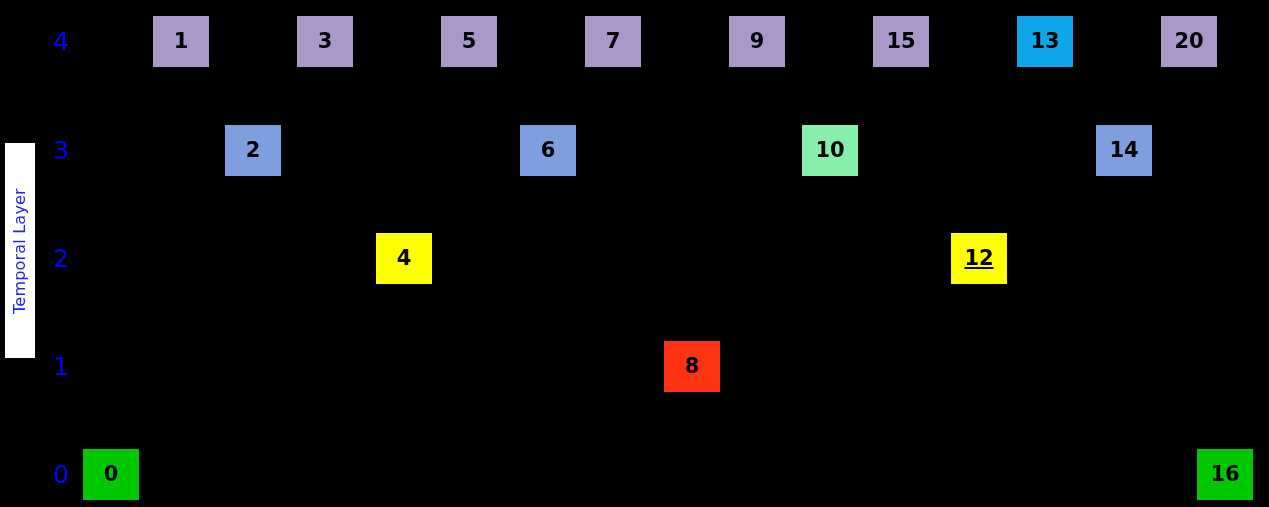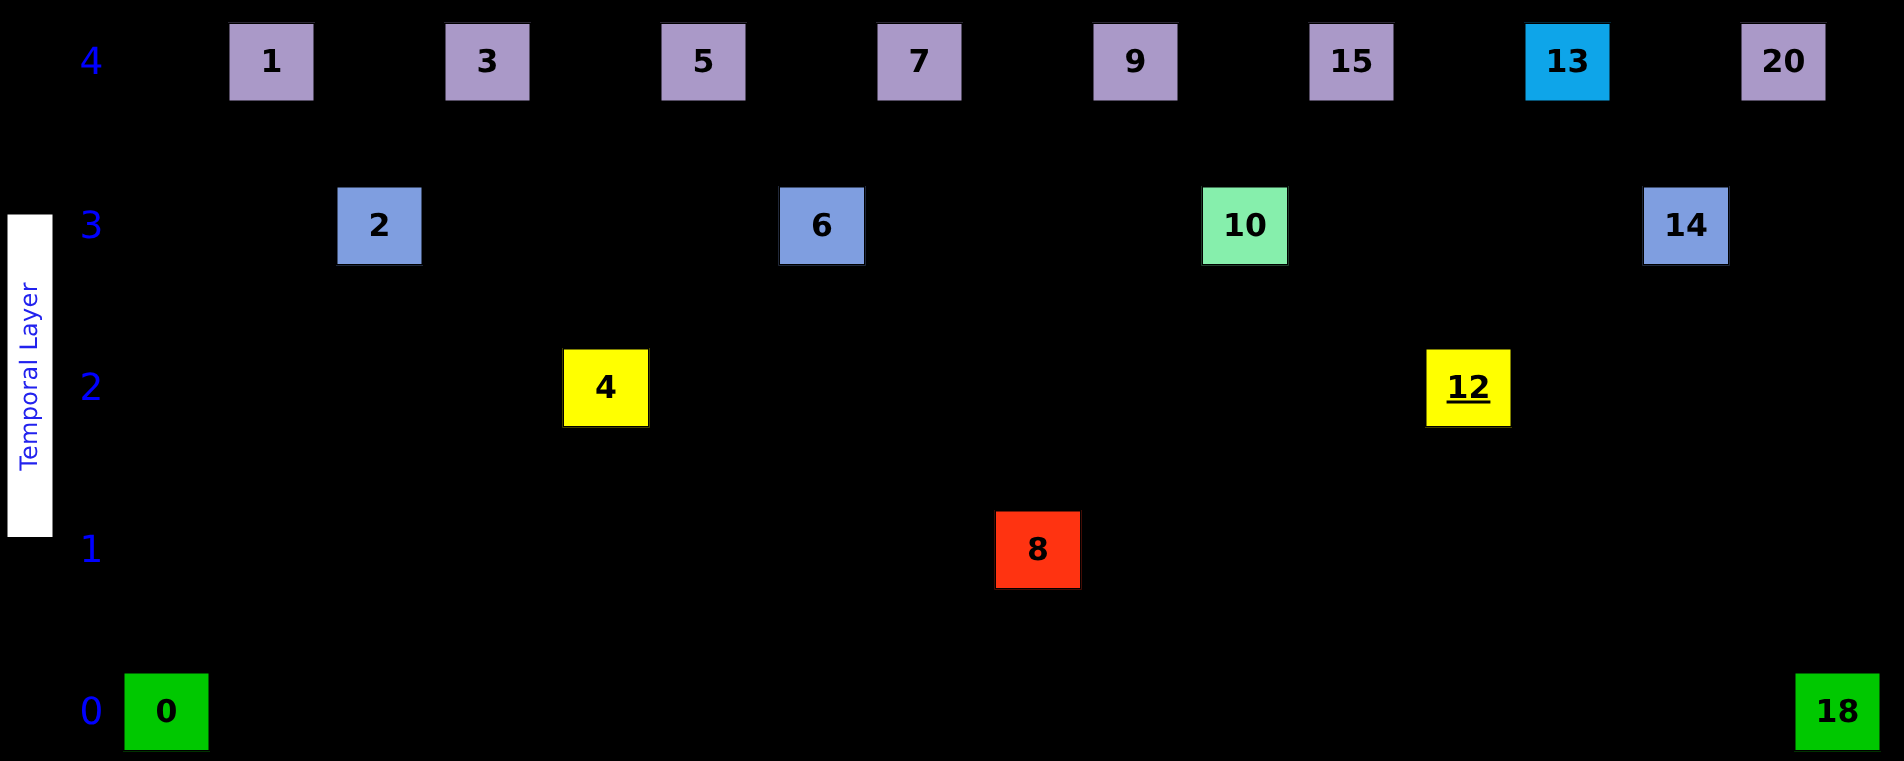--- a/index.html
+++ b/index.html
@@ -99,16 +99,16 @@
       <div class="frame-box" style="left: 519px; top: 124px; background: rgb(127, 158, 224);">6</div>
       <div class="frame-box" style="left: 584px; top: 15px; background: rgb(170, 153, 200);">7</div>
       <div class="frame-box" style="left: 663px; top: 340px; background: rgb(255, 51, 17);">8</div>
       <div class="frame-box" style="left: 728px; top: 15px; background: rgb(170, 153, 200);">9</div>
       <div class="frame-box" style="left: 801px; top: 124px; background: #86efac;">10</div>
       <div class="frame-box" style="left: 872px; top: 15px; background: rgb(170, 153, 200);">15</div>
       <div class="frame-box" style="left: 950px; top: 232px; background: rgb(255, 255, 0); text-decoration: underline;">12</div>
       <div class="frame-box" style="left: 1016px; top: 15px; background: #0ea5e9; text-align: right;">13</div>
       <div class="frame-box" style="left: 1095px; top: 124px; background: rgb(127, 158, 224);">14</div>
       <div class="frame-box" style="left: 1160px; top: 15px; background: rgb(170, 153, 200);">20</div>
-      <div class="frame-box" style="left: 1196px; top: 448px; background: rgb(0, 200, 0);">18</div>
+      <div class="frame-box" style="left: 1196px; top: 448px; background: rgb(0, 200, 0);">16</div>
     </div>
 
 </div>
 
 </body></html>

